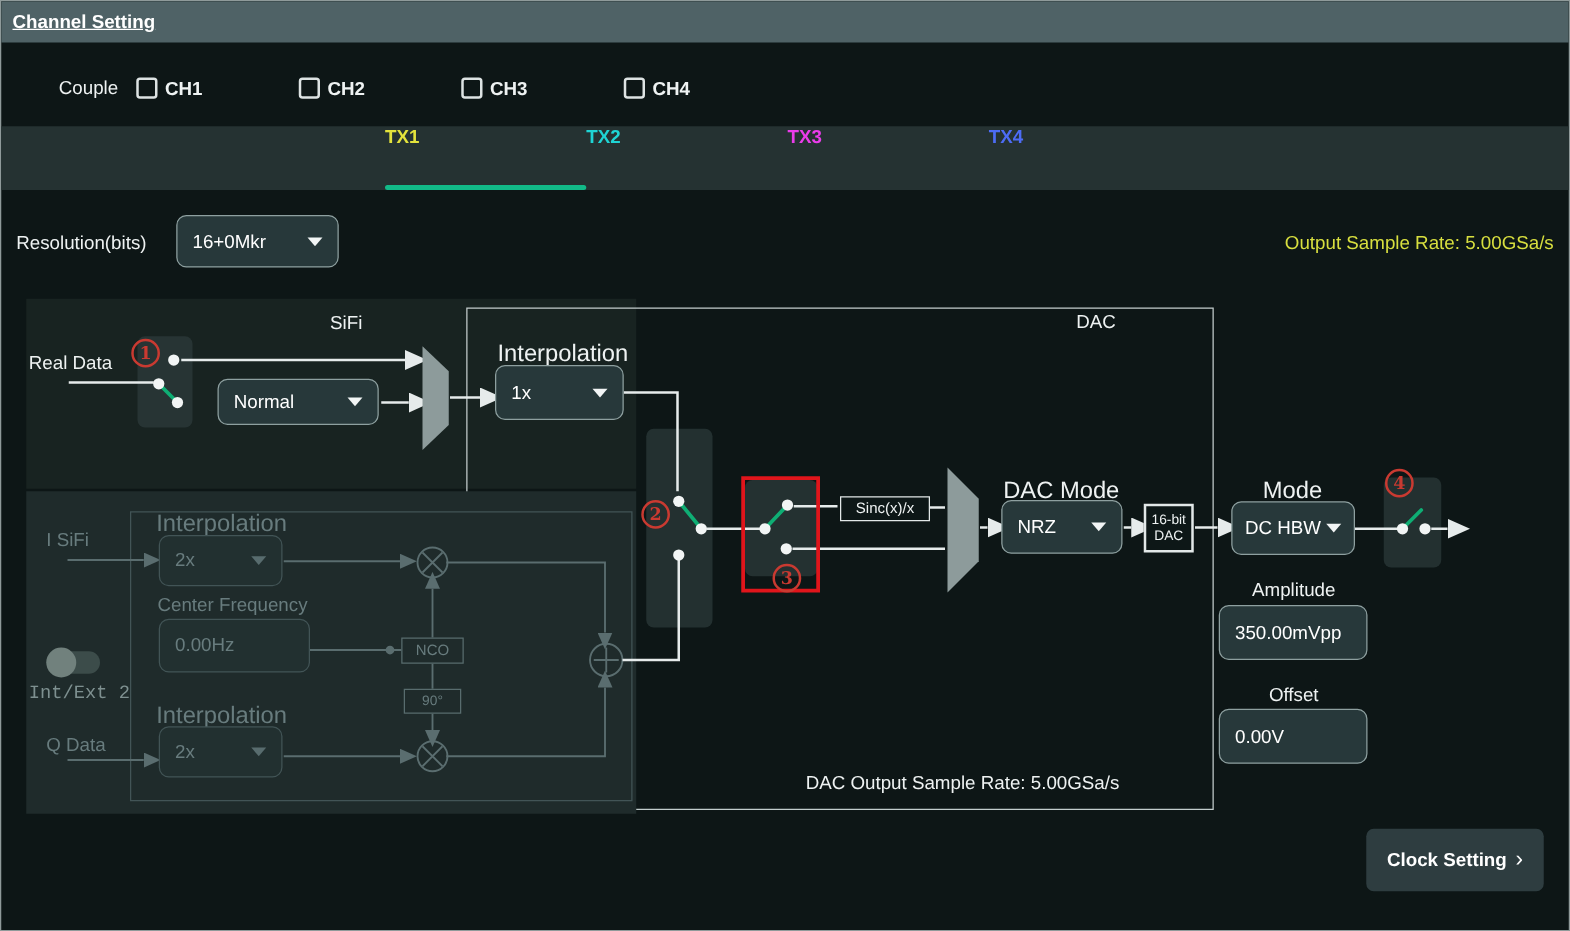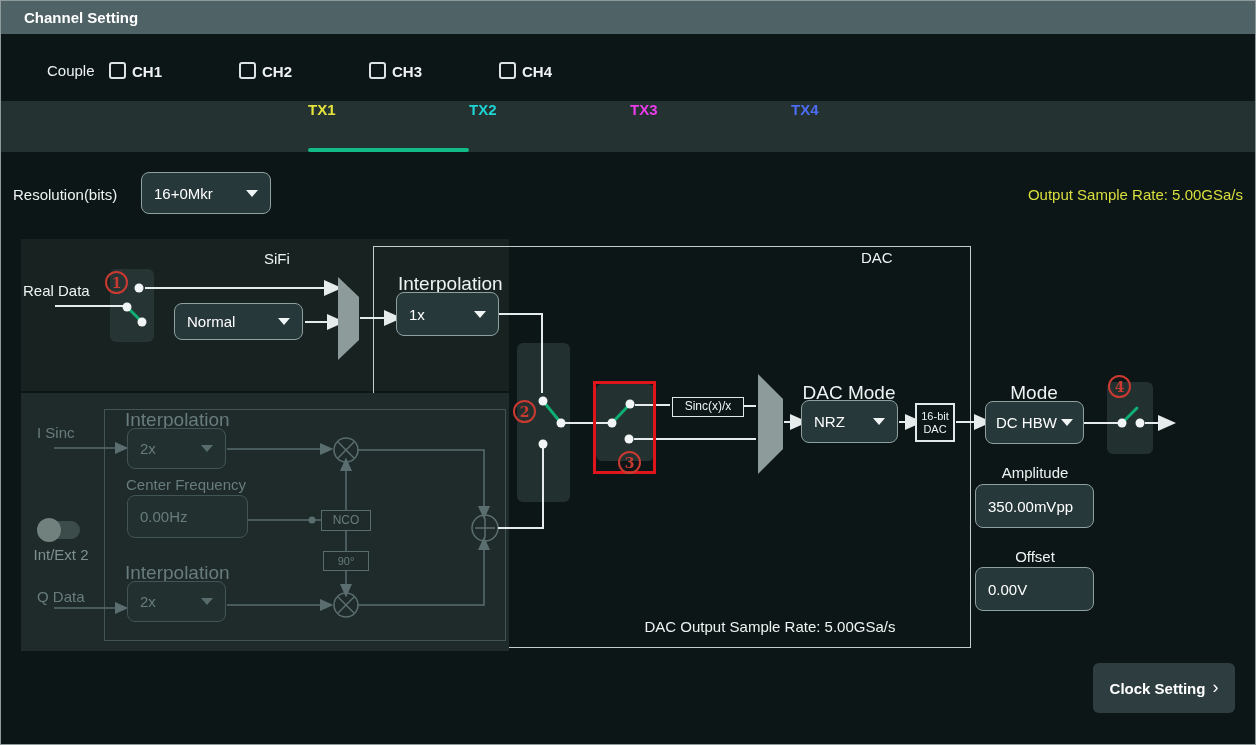--- a/index.html
+++ b/index.html
@@ -2,36 +2,36 @@
 <html><head>
 <meta charset="utf-8">
 <style>
   html,body{margin:0;padding:0;background:#000;}
   #page{position:relative;width:1256px;height:745px;background:#0d1616;
         font-family:"Liberation Sans",sans-serif;overflow:hidden;
         border:1px solid #8f9a9a;box-sizing:border-box;color:#eef2f2;}
   .abs{position:absolute;}
   
   .titlebar{position:absolute;left:0;top:0;width:100%;height:33px;background:#4f6266;
-            display:flex;align-items:center;padding-left:23px;box-sizing:border-box;
-            font-size:15px;font-weight:700;color:#ffffff;}
+            display:flex;align-items:center;padding-left:9px;box-sizing:border-box;
+            font-size:15px;font-weight:700;color:#ffffff;text-decoration:underline;}
   .couple-label{position:absolute;left:18px;top:61px;font-size:15px;font-weight:500;margin-left:28px;}
   .cb{position:absolute;top:61px;width:17px;height:17px;border:2px solid #dde3e3;
       border-radius:3px;box-sizing:border-box;background:transparent;}
   .cb-label{position:absolute;top:62px;font-size:15px;font-weight:700;}
   
   .tabband{position:absolute;left:0;top:100px;width:100%;height:51px;background:#253232;}
   .tab{position:absolute;top:100px;width:161px;text-align:left;font-size:15px;font-weight:700;cursor:default;}
   .tab-underline{position:absolute;left:307px;top:147px;width:161px;height:4px;background:#12ba88;border-radius:2px;}
   
   .lbl{position:absolute;font-size:15px;font-weight:500;white-space:nowrap;color:#eef2f2;}
   .lbl.sm{font-size:19px;}
   .lbl.center{text-align:center;}
   .lbl.dis{color:#687c7e;}
-  .lbl.mid{color:#7e9090;}
+  .lbl.mid{color:#7e9090;font-family:Liberation Mono, monospace;}
   .yellow{color:#d8df3f;}
   .dd,.input{position:absolute;display:flex;align-items:center;box-sizing:border-box;
       border:1.5px solid #8ea0a0;border-radius:8px;background:#27383a;
       color:#fff;font-size:15px;font-weight:500;padding:0 12px;}
   .dd{justify-content:space-between;}
   .caret{width:0;height:0;border-left:6px solid transparent;border-right:6px solid transparent;
          border-top:7px solid #f2f5f5;}
   .dd.disabled,.input.disabled{border-color:#425456;background:#223030;color:#687c7e;}
   .dd.disabled .caret{border-top-color:#586c6e;}
   .smallbox{position:absolute;border:1.5px solid #e2e8e8;background:#0d1717;color:#eef2f2;
@@ -213,21 +213,21 @@
   <div class="input" style="left:974px;top:483px;width:119px;height:44px">
     <span>350.00mVpp</span>
   </div>
   <div class="lbl center" style="left:974px;top:547px;width:120px">Offset</div>
   <div class="input" style="left:974px;top:566px;width:119px;height:44px">
     <span>0.00V</span>
   </div>
 
   <div class="lbl center" style="left:619px;top:617px;width:300px">DAC Output Sample Rate: 5.00GSa/s</div>
 
-  <div class="lbl dis" style="left:36px;top:423px">I Sinc</div>
+  <div class="lbl dis" style="left:36px;top:423px">I SiFi</div>
   <div class="lbl sm dis center" style="left:124px;top:408px;width:100px">Interpolation</div>
   <div class="dd disabled" style="left:126px;top:427px;width:99px;height:41px">
     <span>2x</span>
     <span class="caret"></span>
   </div>
   <div class="lbl dis center" style="left:121px;top:475px;width:128px">Center Frequency</div>
   <div class="input disabled" style="left:126px;top:494px;width:121px;height:43px">
     <span>0.00Hz</span>
   </div>
   <div class="smallbox disabled" style="left:320px;top:509px;width:50px;height:21px">

